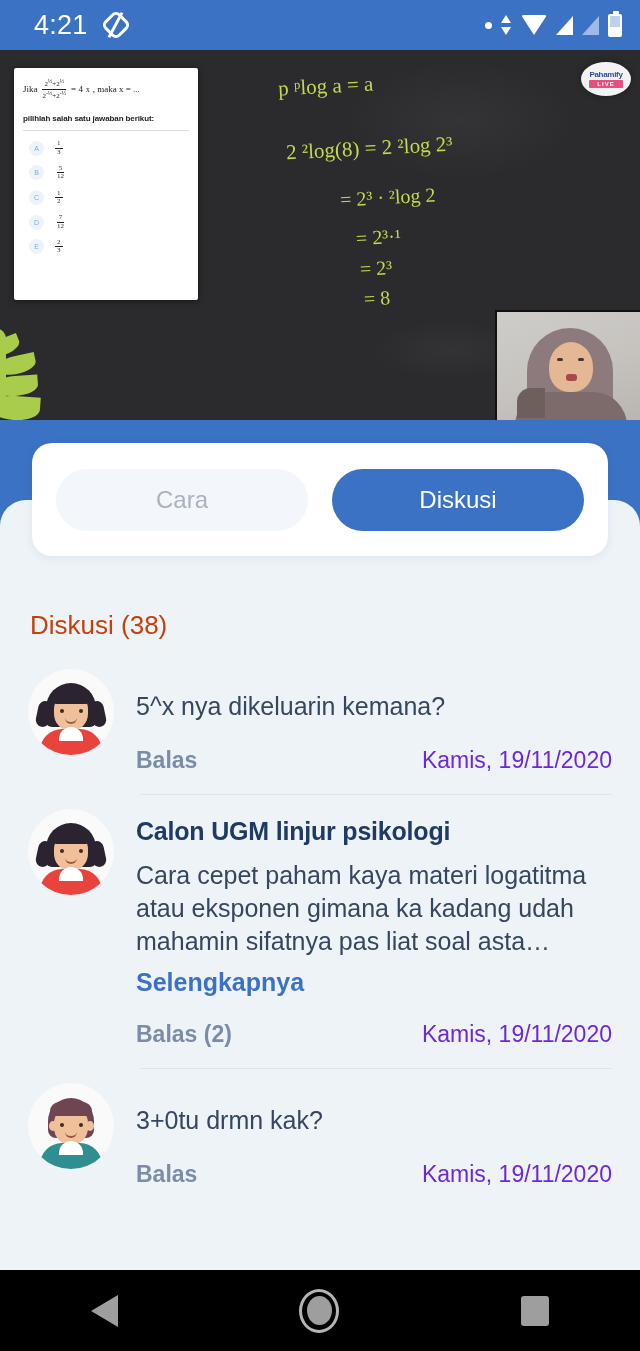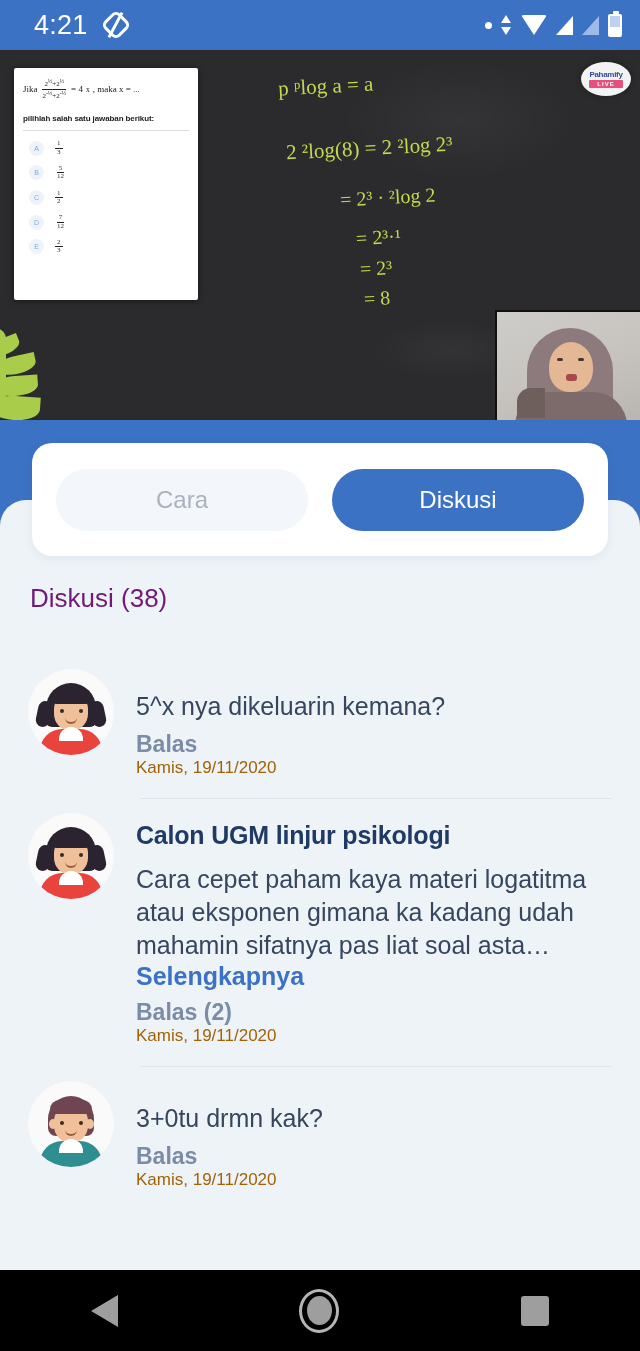--- a/index.html
+++ b/index.html
@@ -110,31 +110,31 @@
     padding: 0 24px; gap: 24px; box-shadow: 0 2px 10px rgba(40,70,120,.08);
   }
   .tab {
     flex: 1; height: 62px; border-radius: 31px; display: flex; align-items: center; justify-content: center;
     font-size: 24px; border: none; cursor: pointer;
   }
   .tab.inactive { background: #f3f7fb; color: #a9b2bd; }
   .tab.active { background: #3b72c4; color: #fff; }
 
   
-  .disc-title { position: absolute; top: 583px; left: 30px; font-size: 26px; color: #701a75; }
+  .disc-title { position: absolute; top: 610px; left: 30px; font-size: 26px; color: #c2410c; }
   .list { position: absolute; top: 655px; left: 0; width: 640px; }
   .comment { display: flex; padding: 0 28px 0 28px; }
   .avatar { width: 86px; height: 86px; border-radius: 50%; background: #fafafa; position: relative; overflow: hidden; flex: none; margin-top: 14px; }
   .cbody { flex: 1; margin-left: 22px; padding-top: 22px; }
   .cname { font-size: 25px; font-weight: 700; color: #1f3a64; letter-spacing: -.2px; }
   .ctext { font-size: 25px; color: #36465e; margin-top: 13px; line-height: 1.32; }
-  .cmore { font-size: 25px; color: #3b72c4; font-weight: 700; margin-top: 0; display: inline-block; }
-  .cfoot { display: flex; justify-content: space-between; align-items: baseline; margin-top: 8px; flex-direction: column; }
+  .cmore { font-size: 25px; color: #3b72c4; font-weight: 700; margin-top: 10px; display: inline-block; }
+  .cfoot { display: flex; justify-content: space-between; align-items: baseline; margin-top: 24px; }
   .creply { font-size: 23px; color: #7b8ca6; font-weight: 700; }
-  .cdate { font-size: 17px; color: #a16207; }
+  .cdate { font-size: 23px; color: #6d28d9; }
   .divider { height: 1px; background: #dde5ef; margin: 20px 28px 0 140px; }
 
   
   .av-hair { position: absolute; left: 18px; top: 14px; width: 50px; height: 44px; background: #2b2430; border-radius: 25px 25px 6px 6px; }
   .av-pig { position: absolute; top: 32px; width: 14px; height: 26px; background: #2b2430; border-radius: 8px; }
   .av-pig.l { left: 9px; transform: rotate(12deg); }
   .av-pig.r { left: 63px; transform: rotate(-12deg); }
   .av-face { position: absolute; left: 26px; top: 24px; width: 34px; height: 38px; background: #f0c09a; border-radius: 16px 16px 17px 17px; }
   .av-fringe { position: absolute; left: 24px; top: 20px; width: 38px; height: 15px; background: #2b2430; border-radius: 19px 19px 8px 8px; }
   .av-eye { position: absolute; width: 4px; height: 4px; border-radius: 50%; background: #3b2c22; top: 40px; }

